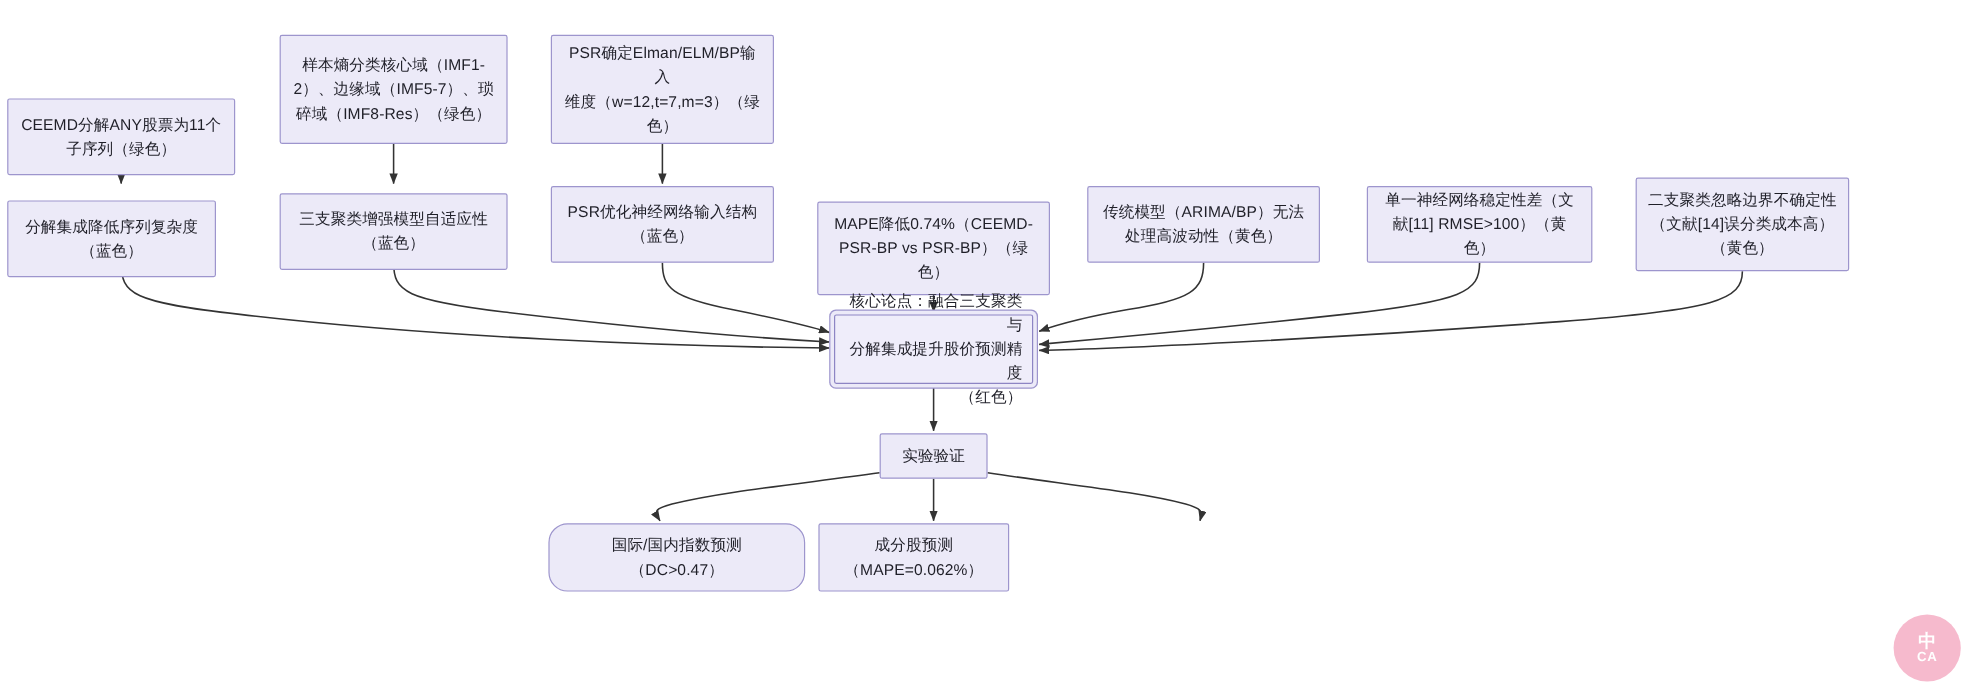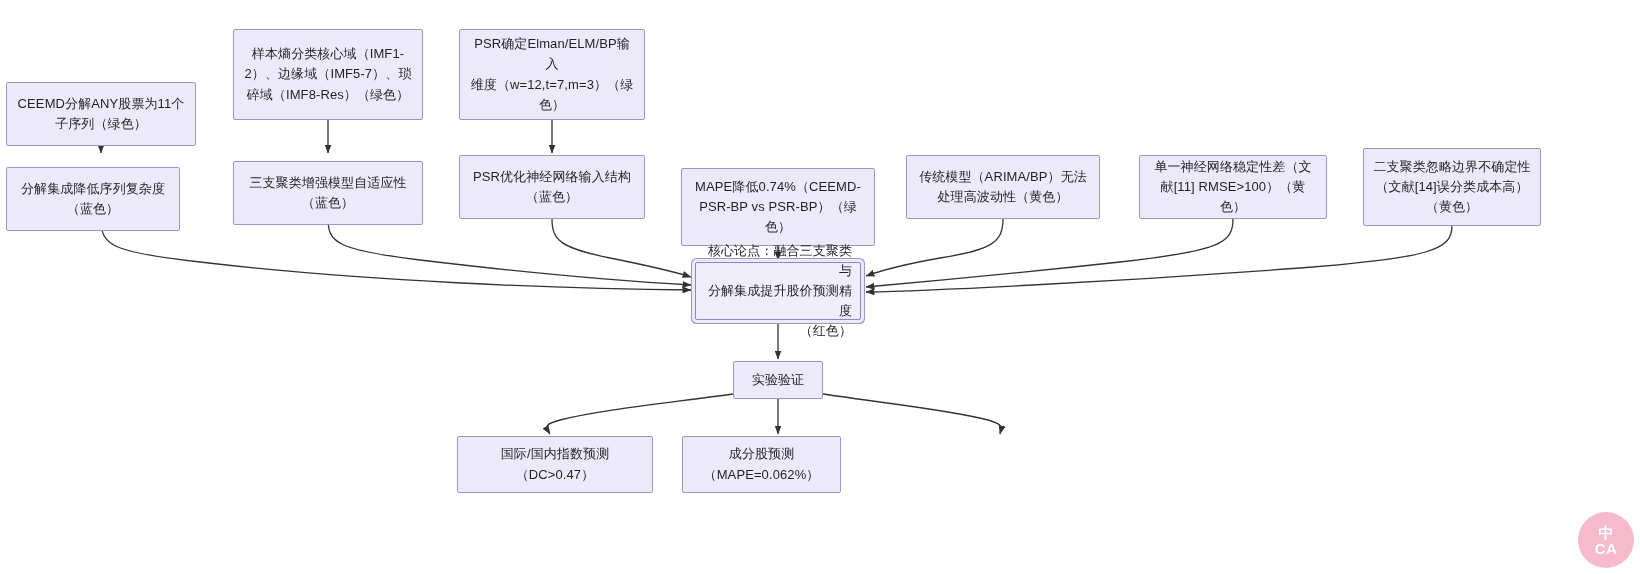--- a/index.html
+++ b/index.html
@@ -64,21 +64,21 @@
     align-items: center;
     justify-content: center;
     flex-direction: column;
     color: #ffffff;
     font-size: 15px;
     font-weight: bold;
     line-height: 1.0;
     overflow: hidden;
   }
   #watermark .wm-sub {
-    font-size: 15px;
+    font-size: 11px;
     font-weight: bold;
     letter-spacing: 0.5px;
     margin-top: 1px;
   }
 </style>
 </head>
 <body>
 
 <div id="canvas">
 
@@ -169,21 +169,21 @@
   <div class="node core" style="left:695px; top:262px; width:166px; height:58px;text-align:right;">
     <span class="node-text">核心论点：融合三支聚类与
 分解集成提升股价预测精度
 （红色）</span>
   </div>
 
   <div class="node" style="left:733px; top:361px; width:90px; height:38px;">
     <span class="node-text">实验验证</span>
   </div>
 
-  <div class="node" style="left:457px; top:436px; width:196px; height:57px;">
+  <div class="node" style="left:457px; top:436px; width:214px; height:57px;border-radius:16px;">
     <span class="node-text">国际/国内指数预测
 （DC&gt;0.47）</span>
   </div>
 
   <div class="node" style="left:682px; top:436px; width:159px; height:57px;">
     <span class="node-text">成分股预测
 （MAPE=0.062%）</span>
   </div>
 
 

